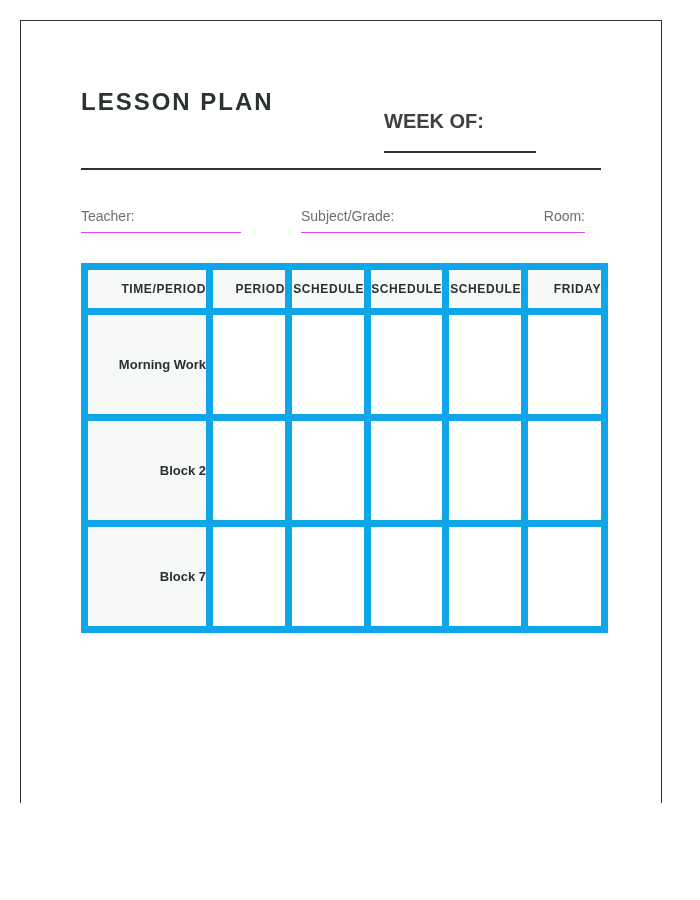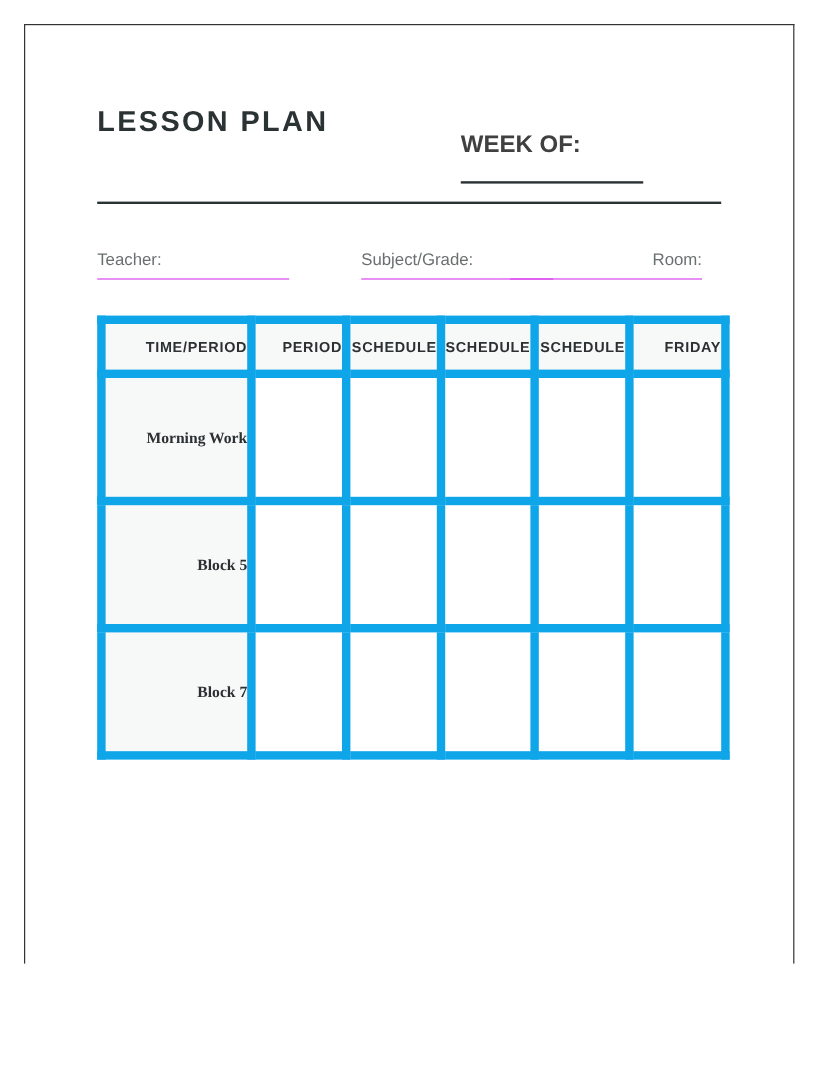--- a/index.html
+++ b/index.html
@@ -10,21 +10,21 @@
   .title { position:absolute; left:60px; top:62px; font-size:24px; font-weight:bold;
            letter-spacing:2px; line-height:38px; color:#2b3234; }
   .week { position:absolute; left:363px; top:89px; font-size:20px; font-weight:bold; color:#404040; }
   .week-line { position:absolute; left:363px; top:130px; width:152px; height:2px; background:#2b3234; }
   .title-rule { position:absolute; left:60px; top:147px; width:520px; height:2px; background:#2b3234; }
   .meta { position:absolute; top:187px; width:160px; height:24px; border-bottom:1px solid #d946ef;
           font-size:14px; color:#6a6f70; }
   table { position:absolute; left:60px; top:242px; width:520px; border-collapse:collapse; table-layout:fixed; }
   th, td { border:7px solid #0ea5e9; padding:0; text-align:right; }
   th { height:38px; background:#f7f8f8; font-size:12px; font-weight:bold; letter-spacing:0.6px; color:#2b3032; white-space:nowrap; }
-  td { height:99px;font-family:Liberation Serif, serif; }
+  td { height:99px; }
   td.period { background:#f7f8f8; font-size:13px; font-weight:bold; color:#2b3032; }
   td.merged { background:#fcfcfc; }
 </style>
 </head>
 <body>
 
 <div class="page">
   <div class="title">
     <div>LESSON PLAN</div>
   </div>
@@ -64,21 +64,21 @@
     <tbody>
       <tr>
         <td class="period">Morning Work</td>
         <td></td>
         <td></td>
         <td></td>
         <td></td>
         <td></td>
       </tr>
       <tr>
-        <td class="period">Block 5</td>
+        <td class="period">Block 2</td>
         <td></td>
         <td></td>
         <td></td>
         <td></td>
         <td></td>
       </tr>
       <tr>
         <td class="period">Block 7</td>
         <td></td>
         <td></td>

